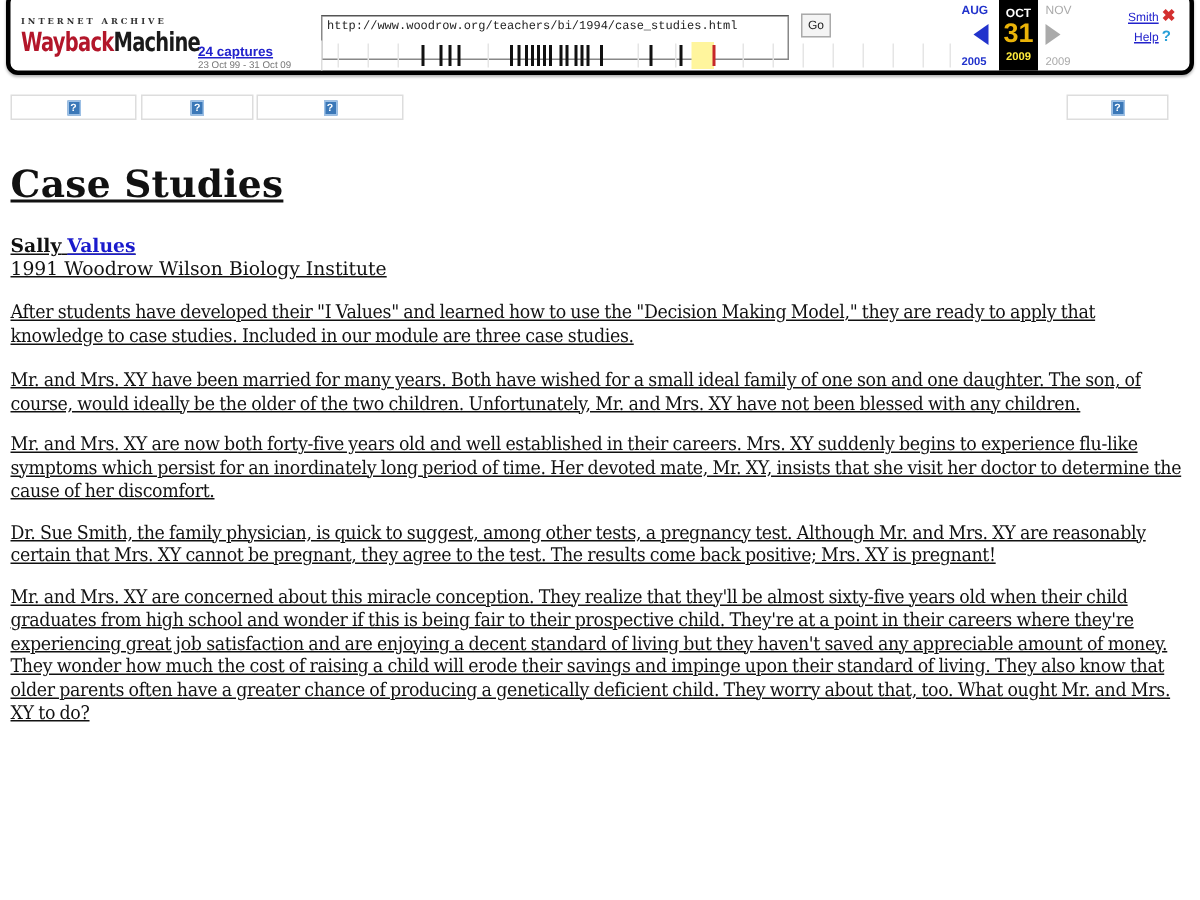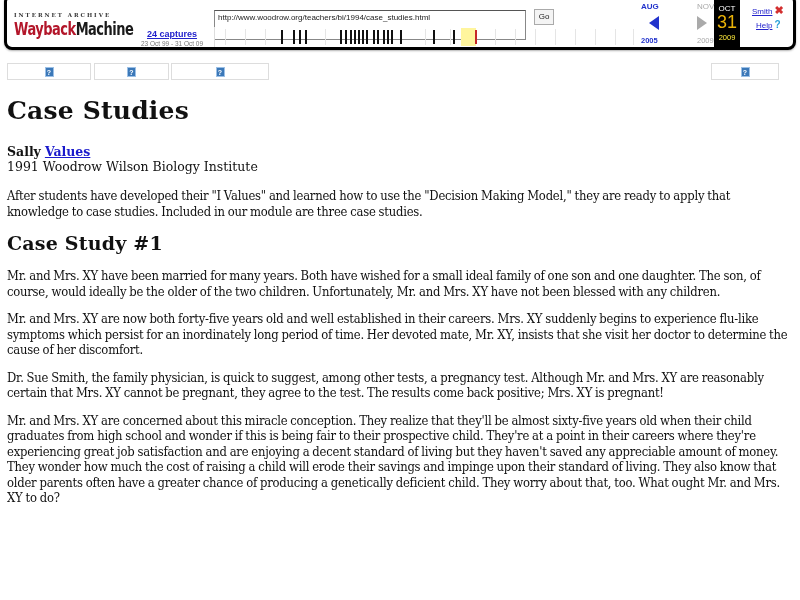--- a/index.html
+++ b/index.html
@@ -22,51 +22,51 @@
     font-family: "DejaVu Serif", serif; font-size: 5.5px; letter-spacing: 2px;
     color: #333; font-weight: bold; white-space: nowrap;
   }
   .wb-logo .wm {
     font-family: "DejaVu Sans", sans-serif; font-weight: bold;
     font-size: 13px; letter-spacing: -0.5px; margin-top: 1px; white-space: nowrap;
     transform: scaleY(1.35); transform-origin: top left;
   }
   .wb-logo .wm .way { color: #b3162a; }
   .wb-logo .wm .back { color: #1a1a1a; }
-  .wb-caps { position: absolute; left: 132px; top: 29px; width: 80px; text-align: center; }
+  .wb-caps { position: absolute; left: 132px; top: 29px; width: 80px; text-align: left; }
   .wb-caps a {
     font-family: "Liberation Sans", sans-serif; font-size: 9px; color: #2222cc;
     text-decoration: underline; font-weight: bold; display: block;
   }
   .wb-caps .range {
     font-family: "Liberation Sans", sans-serif; font-size: 6.5px; color: #777; display: block; margin-top: 1px;
   }
   .wb-url {
     position: absolute; left: 214px; top: 10px; width: 312px; height: 30px;
     border: 1px solid #888; border-top-color: #555; background: #fff;
-    font-family: Liberation Sans, sans-serif; font-size: 8px; color: #222;
+    font-family: Liberation Mono, monospace; font-size: 8px; color: #222;
     padding: 1px 3px; line-height: 11px; white-space: nowrap; overflow: hidden;
   }
   .wb-go {
     position: absolute; left: 534px; top: 9px; width: 20px; height: 16px;
     border: 1px solid #aaa; background: #f4f4f4;
     font-family: "Liberation Sans", sans-serif; font-size: 8px; line-height: 14px; text-align: center; color: #222;
   }
   .wb-spark {
     position: absolute; left: 214px; top: 27px; width: 420px; height: 20px;
     border-left: 1px solid #ddd;
   }
   .wb-spark .yr { position: absolute; top: 2px; width: 1px; height: 16px; background: #e5e5e5; }
   .wb-spark .tick { position: absolute; top: 3px; width: 2px; height: 14px; background: #111; }
   .wb-spark .hl { position: absolute; top: 1px; width: 15px; height: 18px; background: #fff59d; }
   .wb-spark .red { position: absolute; top: 3px; width: 2px; height: 14px; background: #c62828; }
   .wb-month { position: absolute; font-family: "Liberation Sans", sans-serif; font-weight: bold; font-size: 8px; }
   .wb-cur {
     position: absolute; left: 666px; top: 0; width: 26px; height: 47px; background: #000;
-    text-align: center; font-family: "Liberation Sans", sans-serif; font-weight: normal; margin-left: 48px;
+    text-align: center; font-family: "Liberation Sans", sans-serif; font-weight: bold;
   }
   .wb-cur .m { color: #fff; font-size: 8px; display: block; margin-top: 4px; }
   .wb-cur .d { color: #eab308; font-size: 18px; display: block; line-height: 18px; }
   .wb-cur .y { color: #ffeb3b; font-size: 7.5px; display: block; margin-top: 2px; }
   .wb-prev-arrow {
     position: absolute; left: 649px; top: 16px; width: 0; height: 0;
     border-top: 7px solid transparent; border-bottom: 7px solid transparent; border-right: 10px solid #2233cc;
   }
   .wb-next-arrow {
     position: absolute; left: 697px; top: 16px; width: 0; height: 0;
@@ -84,21 +84,21 @@
     position: absolute; top: 63px; height: 17px; border: 1px solid #ddd; background: #fff;
     display: flex; align-items: center; justify-content: center;
   }
   .qicon {
     width: 9px; height: 10px; background: #3b78b8; border: 1px solid #9cc0e6;
     color: #fff; font-family: "Liberation Sans", sans-serif; font-size: 7px; font-weight: bold;
     line-height: 9px; text-align: center;
   }
 
   
-  .content { position: absolute; left: 7px; top: 96px; width: 786px; }
+  .content { position: absolute; left: 7px; top: 108px; width: 786px; text-decoration: underline; }
   h1 { font-family: "DejaVu Serif", serif; font-size: 25px; font-weight: bold; margin: 0 0 19px 0; letter-spacing: 0.2px; }
   .author { font-size: 12.5px; line-height: 15px; font-family: "DejaVu Serif", serif; }
   .author b { font-weight: bold; }
   .author a { color: #1a1acc; text-decoration: underline; font-weight: bold; }
   h2 { font-family: "DejaVu Serif", serif; font-size: 19px; font-weight: bold; margin: 0; letter-spacing: 0.2px; }
   p {
     font-family: "DejaVu Serif", serif; font-size: 12.5px; line-height: 15.5px; margin: 0;
     letter-spacing: -0.25px; word-spacing: -0.5px;
     transform: scaleX(0.93); transform-origin: left;
     width: 845px;
@@ -197,18 +197,17 @@
 <div class="content">
   <h1>Case Studies</h1>
   <div class="author">
     <b>Sally</b>
     <a>Values</a><br>
     <span>1991 Woodrow Wilson Biology Institute</span>
   </div>
 
   <p style="margin-top:14px">After students have developed their "I Values" and learned how to use the "Decision Making Model," they are ready to apply that knowledge to case studies. Included in our module are three case studies.</p>
 
-  <h2 style="margin-top:13px">Case Study #1</h2>
   <p style="margin-top:14px">Mr. and Mrs. XY have been married for many years. Both have wished for a small ideal family of one son and one daughter. The son, of course, would ideally be the older of the two children. Unfortunately, Mr. and Mrs. XY have not been blessed with any children.</p>
   <p style="margin-top:12px">Mr. and Mrs. XY are now both forty-five years old and well established in their careers. Mrs. XY suddenly begins to experience flu-like symptoms which persist for an inordinately long period of time. Her devoted mate, Mr. XY, insists that she visit her doctor to determine the cause of her discomfort.</p>
   <p style="margin-top:12px">Dr. Sue Smith, the family physician, is quick to suggest, among other tests, a pregnancy test. Although Mr. and Mrs. XY are reasonably certain that Mrs. XY cannot be pregnant, they agree to the test. The results come back positive; Mrs. XY is pregnant!</p>
   <p style="margin-top:12px">Mr. and Mrs. XY are concerned about this miracle conception. They realize that they'll be almost sixty-five years old when their child graduates from high school and wonder if this is being fair to their prospective child. They're at a point in their careers where they're experiencing great job satisfaction and are enjoying a decent standard of living but they haven't saved any appreciable amount of money. They wonder how much the cost of raising a child will erode their savings and impinge upon their standard of living. They also know that older parents often have a greater chance of producing a genetically deficient child. They worry about that, too. What ought Mr. and Mrs. XY to do?</p>
 </div>
 
 </body></html>

